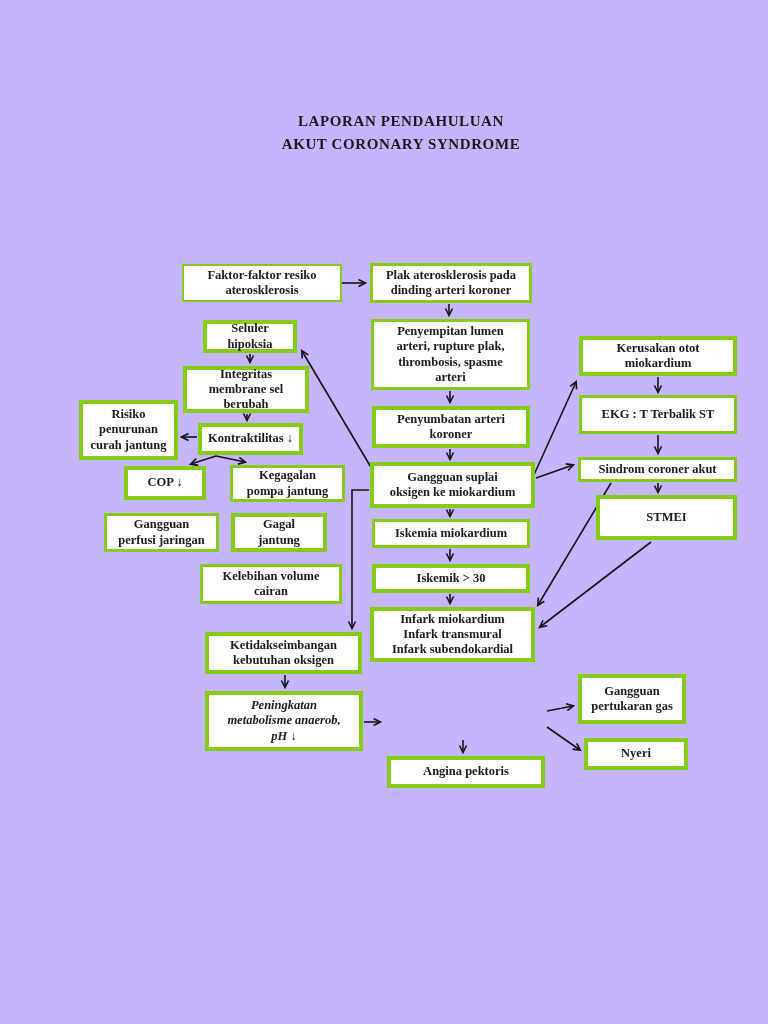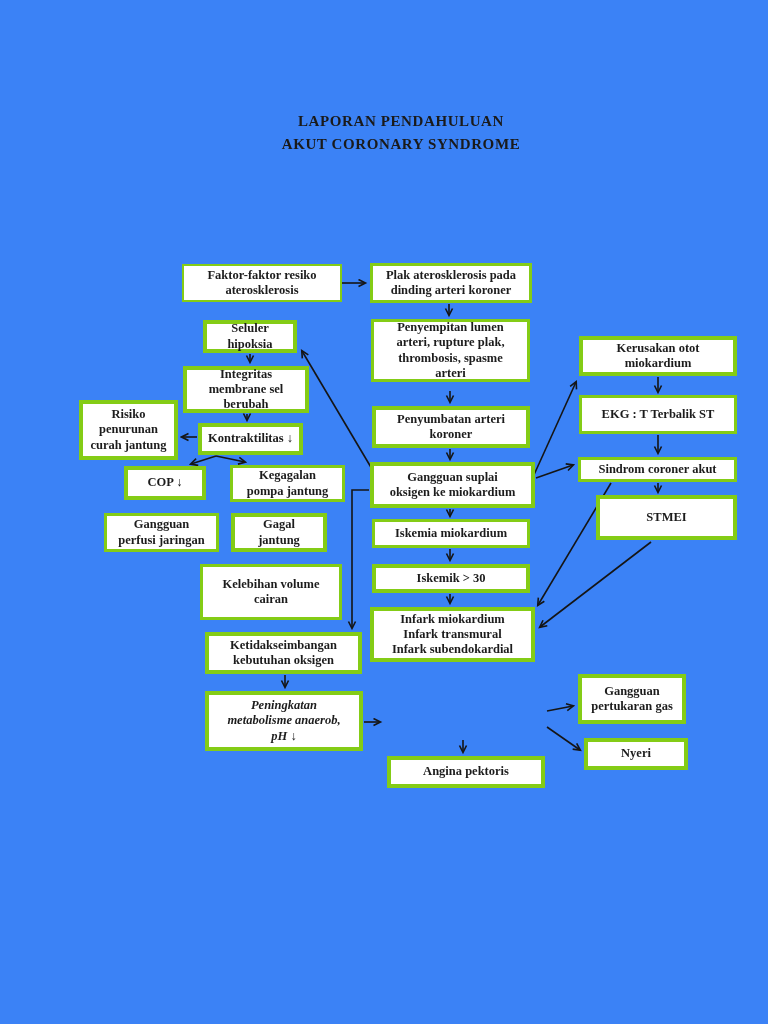--- a/index.html
+++ b/index.html
@@ -1,20 +1,20 @@
 <!DOCTYPE html>
 <html><head>
 <meta charset="utf-8">
 <style>
   html,body{margin:0;padding:0;}
   body{
     width:768px;height:1024px;background:#ffffff;position:relative;
     font-family:"Liberation Serif","DejaVu Serif",serif;overflow:hidden;
   }
-  .page{position:absolute;left:0;top:0;width:768px;height:1024px;background:#3b82f6;}
+  .page{position:absolute;left:0;top:0;width:768px;height:1024px;background:#c4b5fd;}
   .title{
     position:absolute;left:33px;top:110px;width:736px;text-align:center;
     color:#1a1a1a;font-weight:bold;font-size:15px;letter-spacing:.6px;line-height:23px;
   }
   .node{
     position:absolute;box-sizing:border-box;background:#ffffff;
     border:3px solid #84cc16;color:#1c1c1c;
     display:flex;align-items:center;justify-content:center;text-align:center;
     font-weight:bold;font-size:12.5px;line-height:1.22;white-space:pre-line;
     padding:1px 3px;z-index:2;
@@ -68,21 +68,21 @@
       <line x1="651" y1="542" x2="540" y2="627" marker-end="url(#ah)"></line>
     </g>
   </svg>
 
   <div class="node thin" style="left:182px;top:264px;width:160px;height:38px;">Faktor-faktor resiko
 aterosklerosis</div>
   <div class="node" style="left:370px;top:263px;width:162px;height:40px;">Plak aterosklerosis pada
 dinding arteri koroner</div>
   <div class="node thick" style="left:203px;top:320px;width:94px;height:33px;">Seluler
 hipoksia</div>
-  <div class="node" style="left:371px;top:319px;width:159px;height:63px;">Penyempitan lumen
+  <div class="node" style="left:371px;top:319px;width:159px;height:71px;">Penyempitan lumen
 arteri, rupture plak,
 thrombosis, spasme
 arteri</div>
   <div class="node thick" style="left:183px;top:366px;width:126px;height:47px;">Integritas
 membrane sel
 berubah</div>
   <div class="node thick" style="left:79px;top:400px;width:99px;height:60px;">Risiko
 penurunan
 curah jantung</div>
   <div class="node thick" style="left:198px;top:423px;width:105px;height:32px;">Kontraktilitas ↓</div>
@@ -92,21 +92,21 @@
 oksigen ke miokardium</div>
   <div class="node thick" style="left:124px;top:466px;width:82px;height:34px;">COP ↓</div>
   <div class="node" style="left:230px;top:465px;width:115px;height:37px;">Kegagalan
 pompa jantung</div>
   <div class="node" style="left:372px;top:519px;width:158px;height:29px;">Iskemia miokardium</div>
   <div class="node" style="left:104px;top:513px;width:115px;height:39px;">Gangguan
 perfusi jaringan</div>
   <div class="node thick" style="left:231px;top:513px;width:96px;height:39px;">Gagal
 jantung</div>
   <div class="node thick" style="left:372px;top:564px;width:158px;height:29px;">Iskemik &gt; 30</div>
-  <div class="node" style="left:200px;top:564px;width:142px;height:56px;">Kelebihan volume
+  <div class="node" style="left:200px;top:564px;width:142px;height:40px;">Kelebihan volume
 cairan</div>
   <div class="node thick" style="left:370px;top:607px;width:165px;height:55px;">Infark miokardium
 Infark transmural
 Infark subendokardial</div>
   <div class="node thick" style="left:579px;top:336px;width:158px;height:40px;">Kerusakan otot
 miokardium</div>
   <div class="node" style="left:579px;top:395px;width:158px;height:39px;">EKG : T Terbalik ST</div>
   <div class="node" style="left:578px;top:457px;width:159px;height:25px;">Sindrom coroner akut</div>
   <div class="node thick" style="left:596px;top:495px;width:141px;height:45px;">STMEI</div>
   <div class="node thick" style="left:205px;top:632px;width:157px;height:42px;">Ketidakseimbangan

